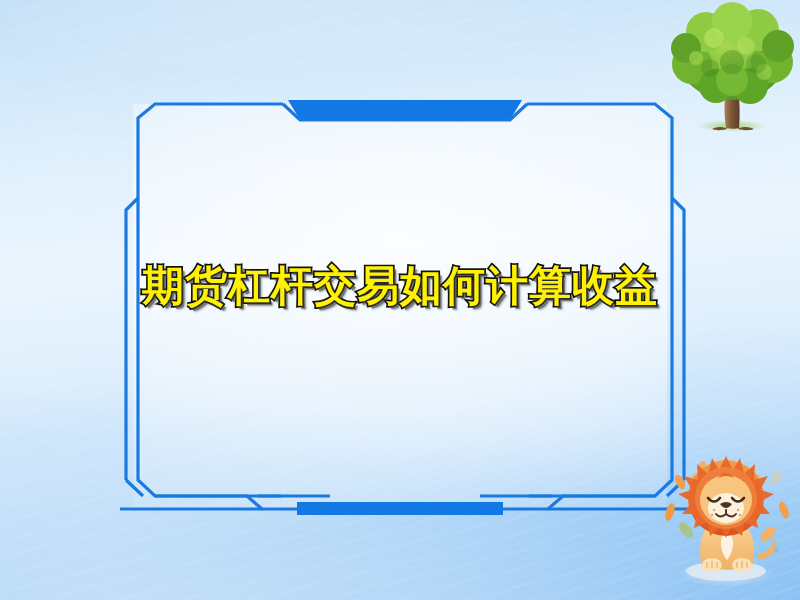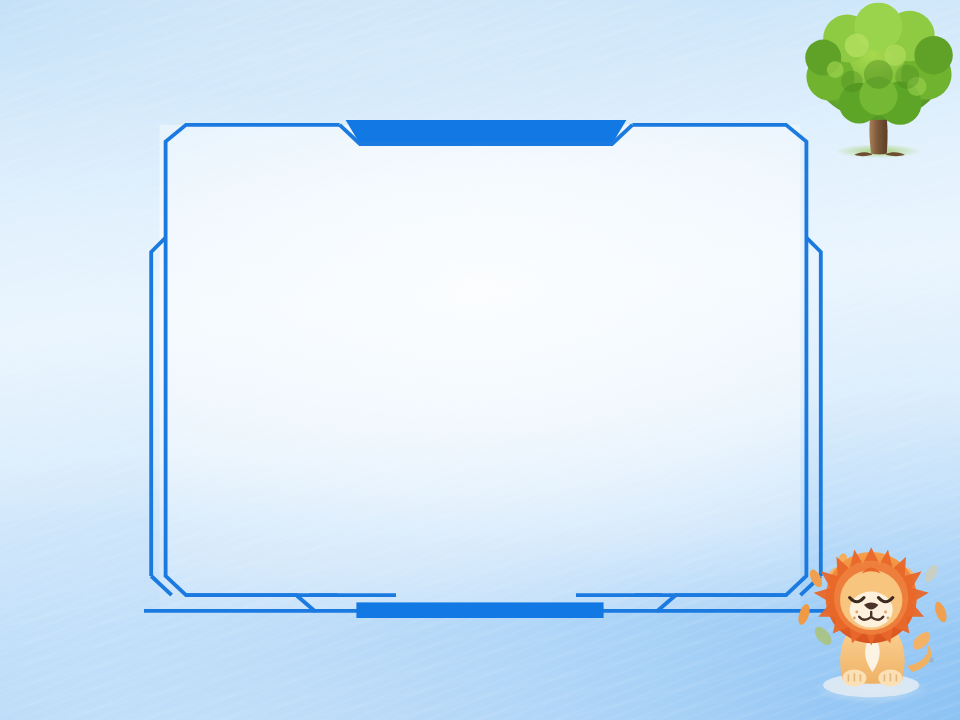--- a/index.html
+++ b/index.html
@@ -164,20 +164,23 @@
       <path d="M 552,496 L 480,496"></path>
     </g>
 
     <path d="M 288,100 L 522,100 L 510,120 L 300,120 Z" fill="#1278e4" stroke="none"></path>
 
     <path d="M 283,104 L 300,120 L 510,120 L 527,104" fill="none" stroke="#1a7ae0" stroke-width="3.2"></path>
 
     <rect x="297" y="502" width="206" height="13" fill="#1278e4" stroke="none"></rect>
   </svg>
 
+  <div class="title-wrap">
+    <span class="title">期货杠杆交易如何计算收益</span>
+  </div>
 
   <svg class="art-tree" viewBox="0 0 132 134">
     <defs>
       <radialGradient id="leafG" cx="45%" cy="35%" r="72%">
         <stop offset="0%" stop-color="#a8d94f"></stop>
         <stop offset="55%" stop-color="#79bc35"></stop>
         <stop offset="100%" stop-color="#4b8a21"></stop>
       </radialGradient>
       <linearGradient id="trunkG" x1="0" y1="0" x2="1" y2="0">
         <stop offset="0%" stop-color="#a98059"></stop>

